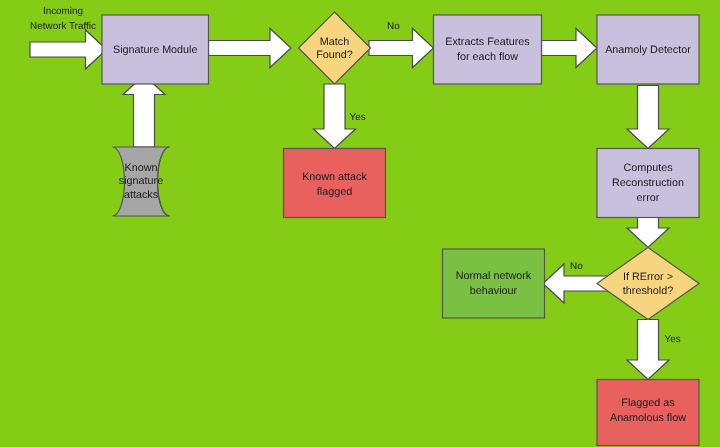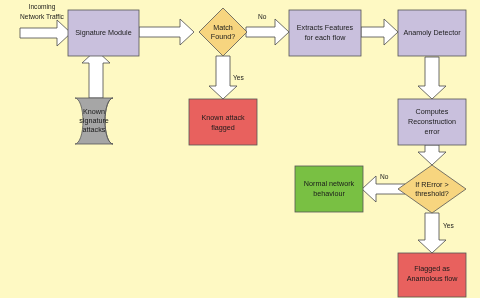--- a/index.html
+++ b/index.html
@@ -1,18 +1,18 @@
 <!DOCTYPE html>
 <html><head>
 <meta charset="utf-8">
 <style>
   html,body{margin:0;padding:0;background:#ffffff;}
   body{width:480px;height:298px;overflow:hidden;
        font-family:"Liberation Sans","DejaVu Sans",sans-serif;}
-  #canvas{position:relative;width:480px;height:298px;background:#fef9c3;}
+  #canvas{position:relative;width:480px;height:298px;background:#84cc16;}
   svg#flow{position:absolute;left:0;top:0;width:480px;height:298px;}
   .node-text{font-family:"Liberation Sans","DejaVu Sans",sans-serif;
              font-size:7.2px;fill:#1a1a1a;text-anchor:middle;dominant-baseline:middle;}
   .edge-label{font-family:"Liberation Sans","DejaVu Sans",sans-serif;
               font-size:6.6px;fill:#1a1a1a;}
   .io-label{font-family:"Liberation Sans","DejaVu Sans",sans-serif;
             font-size:6.6px;fill:#1a1a1a;text-anchor:middle;}
   .shape{stroke:#555555;stroke-width:0.8;}
   .arrow{fill:#ffffff;stroke:#4a4a4a;stroke-width:0.8;stroke-linejoin:miter;}
 </style>

